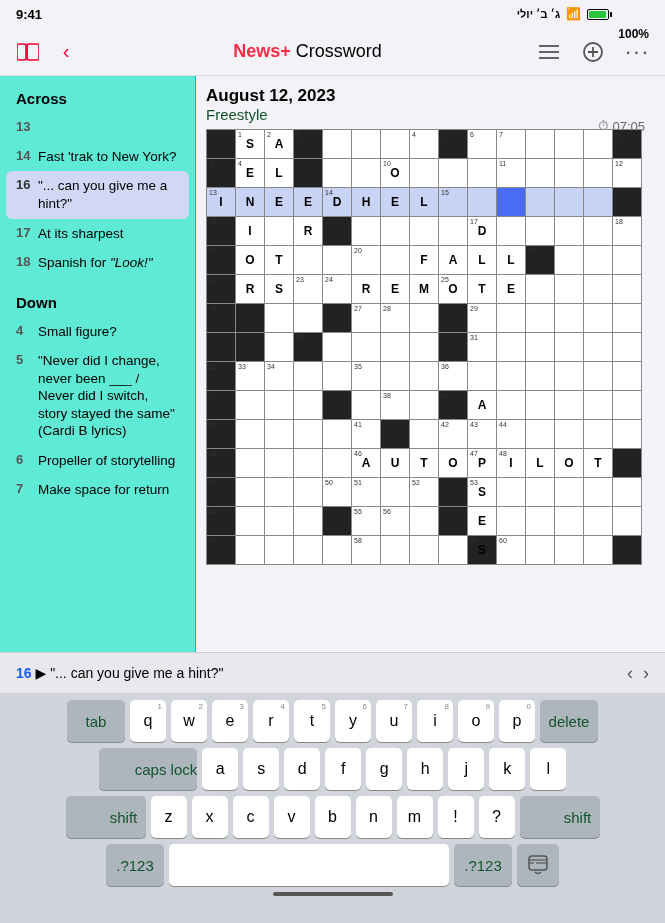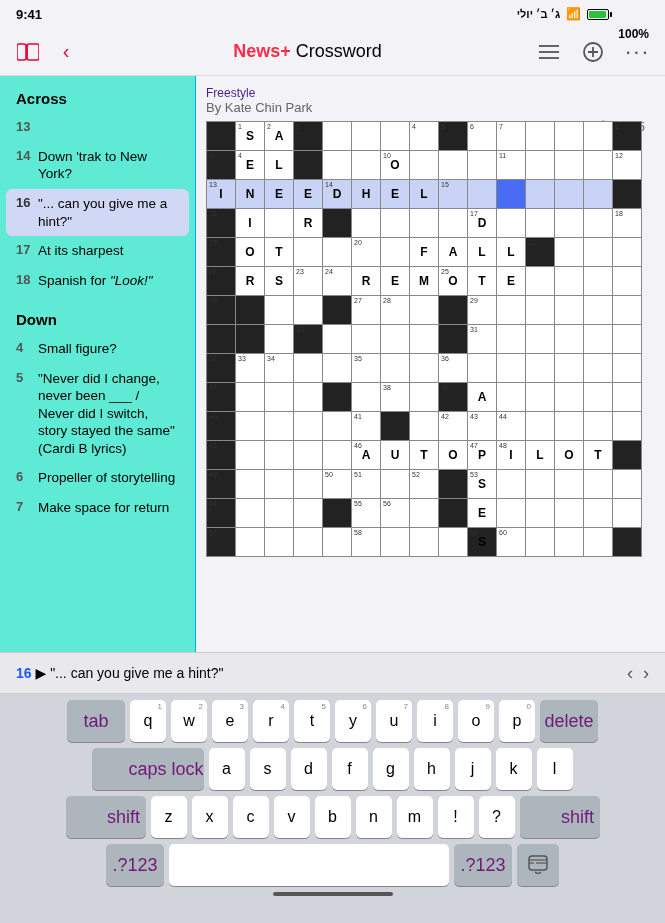--- a/index.html
+++ b/index.html
@@ -88,21 +88,21 @@
 
     
     .crossword-area {
       flex: 1;
       padding: 10px 10px 6px 10px;
       background: #f2f2f7;
       overflow: hidden;
     }
     .puzzle-header { margin-bottom: 6px; }
     .puzzle-date { font-size: 17px; font-weight: 700; color: #000; }
-    .puzzle-type { font-size: 12px; color: #4c1d95; }
+    .puzzle-type { font-size: 15px; color: #14532d; }
     .puzzle-author { font-size: 13px; color: #666; }
     .puzzle-timer {
       position: absolute;
       right: 20px;
       top: 118px;
       font-size: 13px;
       color: #666;
       display: flex;
       align-items: center;
       gap: 4px;
@@ -193,22 +193,22 @@
     }
     .key-num {
       position: absolute;
       top: 2px;
       right: 4px;
       font-size: 8px;
       color: #888;
     }
     .key.special {
       background: #adb5bd;
-      font-size: 18px;
-      color: #701a75;
+      font-size: 15px;
+      color: #14532d;
       min-width: 58px;
     }
     .key.wide { min-width: 80px; padding-left: 36px; }
     .key.space-bar { min-width: 280px; background: #fff; }
     .key.emoji-kb { min-width: 42px; background: #adb5bd; }
     .home-bar {
       height: 4px;
       width: 120px;
       background: #555;
       border-radius: 2px;
@@ -310,21 +310,21 @@
 <div class="main-content">
 
   <div class="clues-panel">
     <div class="clues-section-header">Across</div>
 
     <div class="clue-item">
       <span class="clue-number">13</span>
     </div>
     <div class="clue-item">
       <span class="clue-number">14</span>
-      <span class="clue-text">Down 'trak to New York?</span>
+      <span class="clue-text">Fast 'trak to New York?</span>
     </div>
     <div class="clue-item active">
       <span class="clue-number">16</span>
       <span class="clue-text">"... can you give me a hint?"</span>
     </div>
     <div class="clue-item">
       <span class="clue-number">17</span>
       <span class="clue-text">At its sharpest</span>
     </div>
     <div class="clue-item">
@@ -349,22 +349,22 @@
       <span class="clue-text">Propeller of storytelling</span>
     </div>
     <div class="clue-item">
       <span class="clue-number">7</span>
       <span class="clue-text">Make space for return</span>
     </div>
   </div>
 
   <div class="crossword-area">
     <div class="puzzle-header">
+      <div class="puzzle-date">August 12, 2023</div>
       <div class="puzzle-type">Freestyle</div>
-      <div class="puzzle-author">By Kate Chin Park</div>
     </div>
     <div class="puzzle-timer">
       <span>⏱</span>
       <span>07:05</span>
     </div>
 
     <div class="grid-container">
       <div class="crossword-grid" id="crossword-grid">
           <div class="cell black"></div>
           <div class="cell"><span class="cell-num">1</span>S</div>

